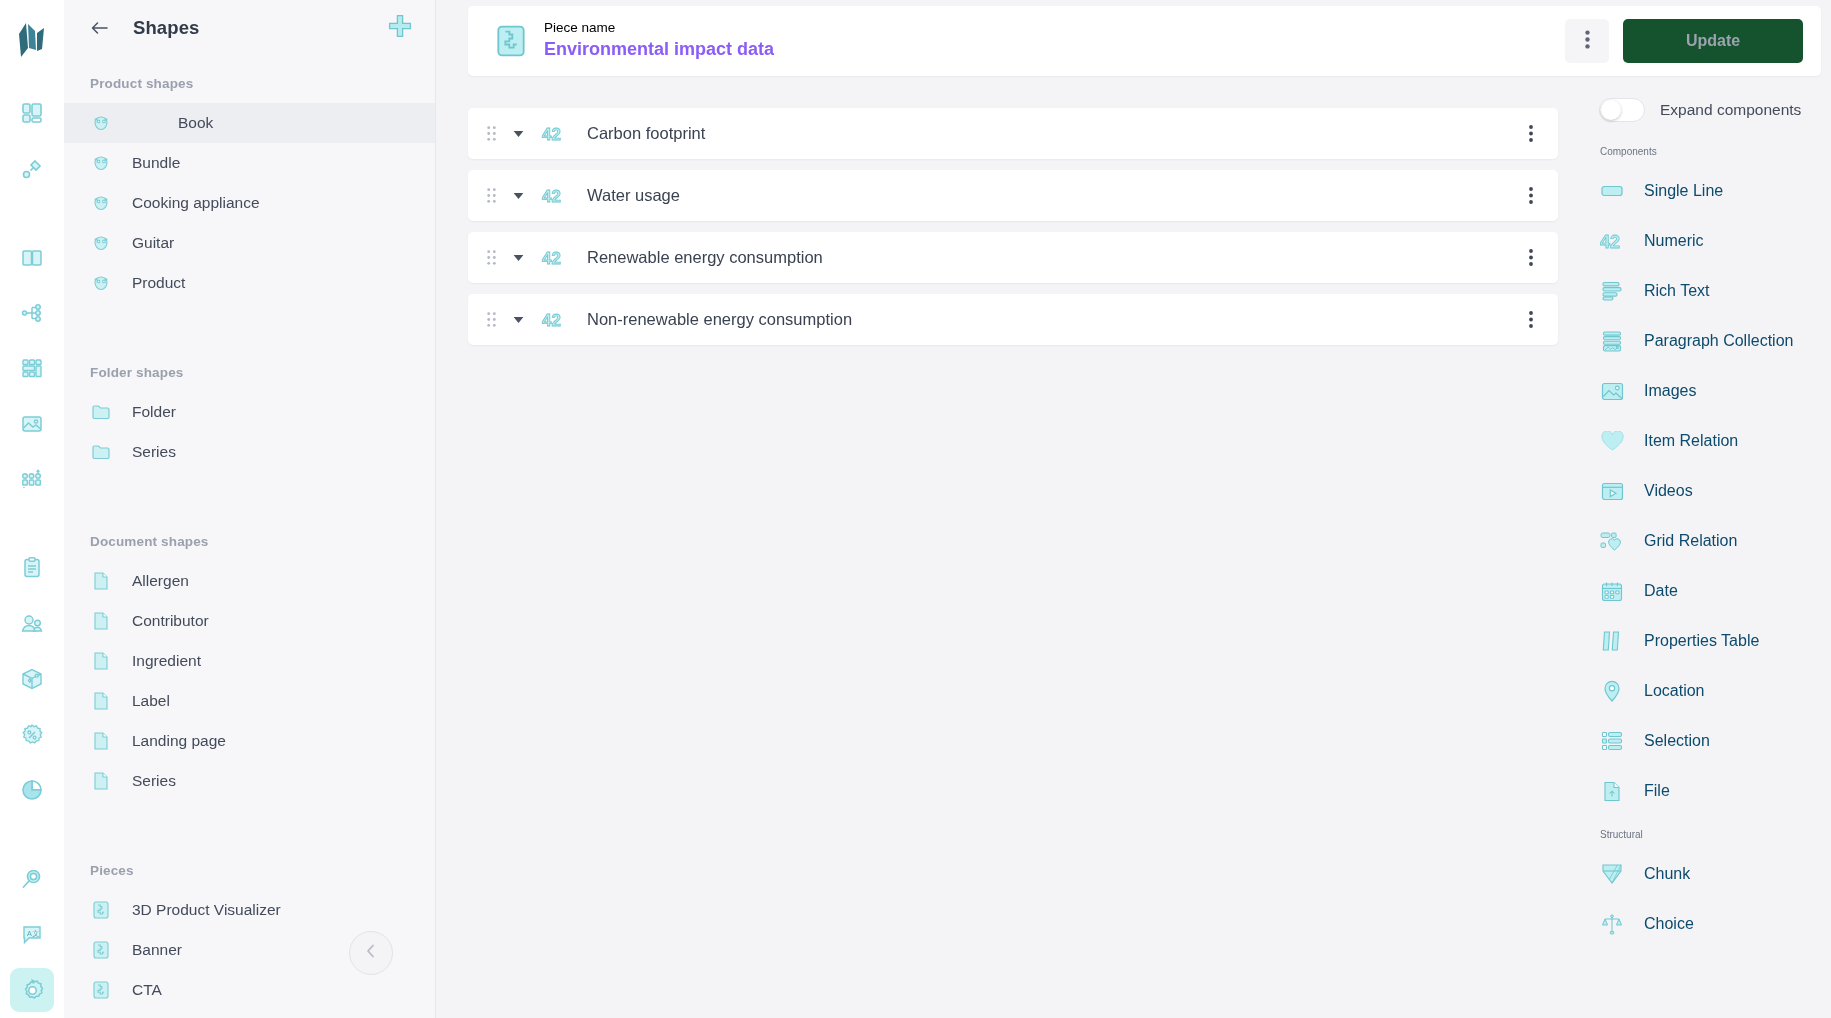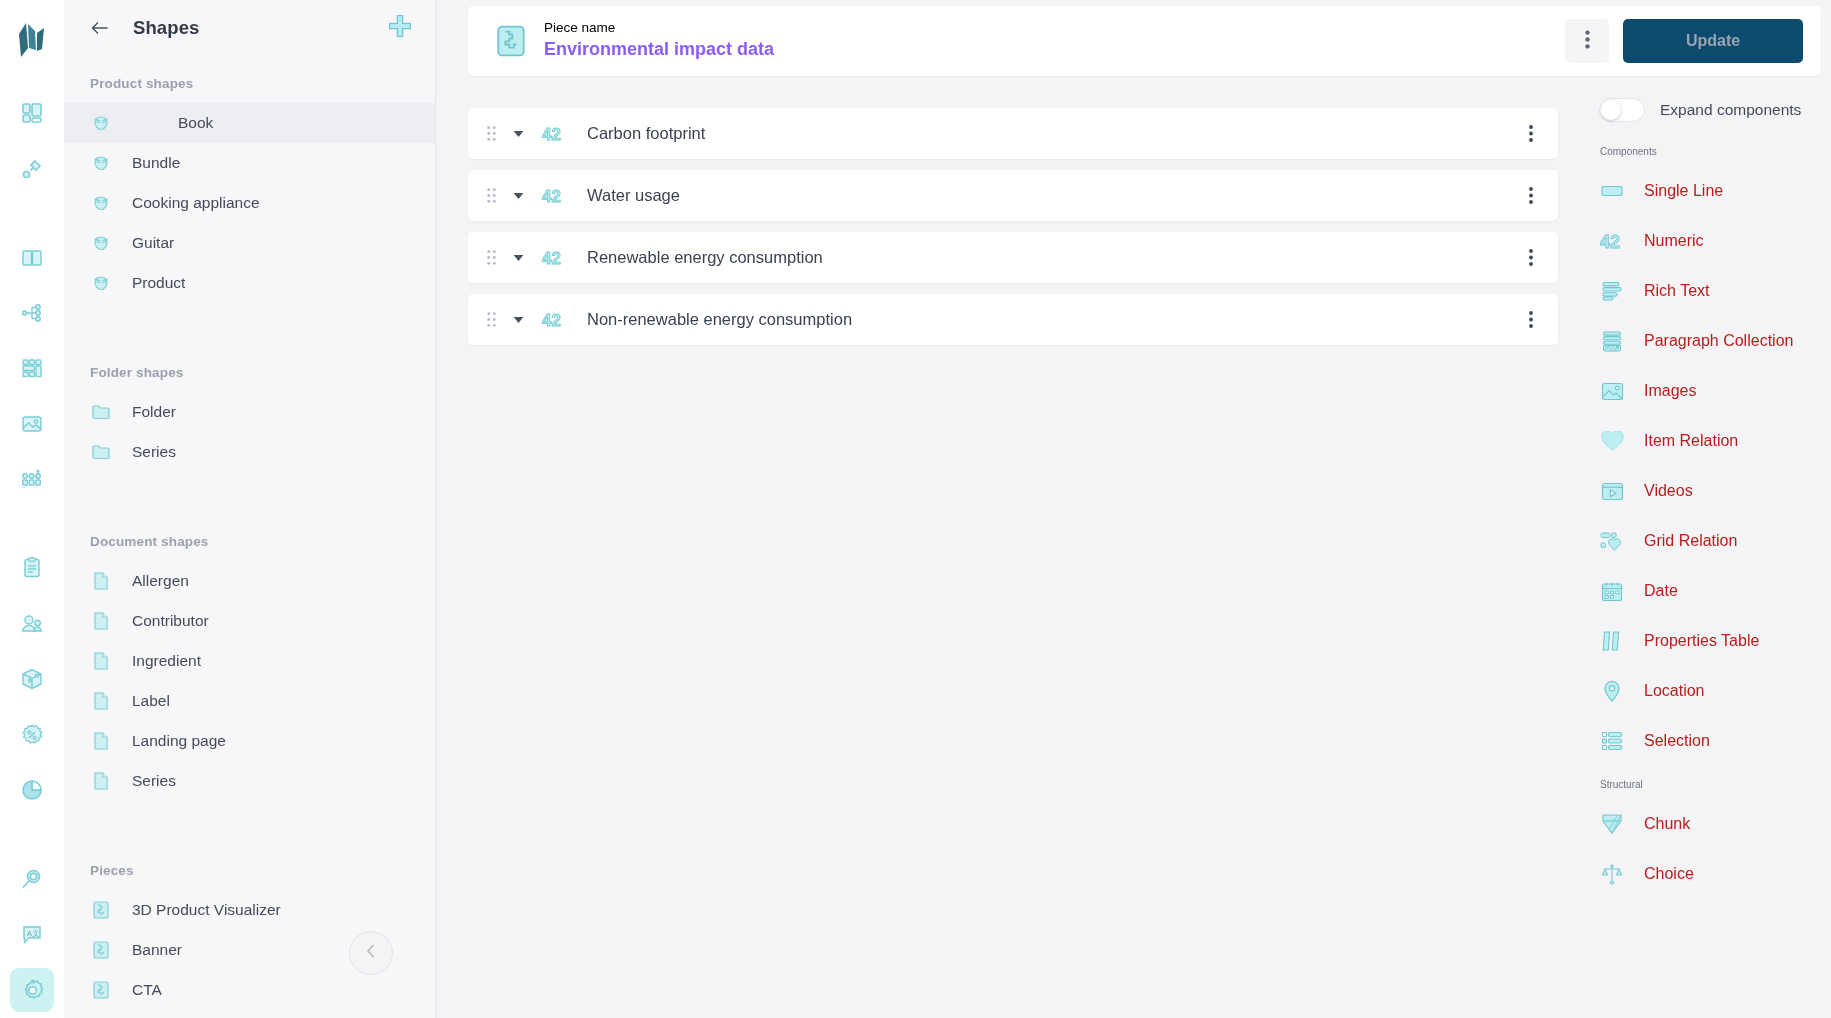--- a/index.html
+++ b/index.html
@@ -94,21 +94,21 @@
   .piece-text { margin-left: 16px; }
   .piece-label { font-size: 13.5px; color: #000000; line-height: 1.25; }
   .piece-name { font-size: 18px; font-weight: bold; color: #8b5cf6; line-height: 1.3; margin-top: 1px; }
   .topbar-actions { margin-left: auto; display: flex; align-items: center; gap: 14px; }
   .kebab-btn {
     width: 44px; height: 44px; border-radius: 5px; background: #f5f5f7;
     display: flex; align-items: center; justify-content: center; cursor: pointer;
   }
   .update-btn {
     width: 180px; height: 44px; border-radius: 5px;
-    background: #0c4a6e; color: #9ba3b0;
+    background: #14532d; color: #9ba3b0;
     border: none; font-size: 16px; font-weight: bold;
     font-family: "Liberation Sans", sans-serif;
     cursor: pointer;
   }
 
   .body-area { flex: 1; display: flex; min-height: 0; }
   .canvas { flex: 1; padding: 32px 0 0 32px; min-width: 0; }
   .piece-col-label { font-size: 14.5px; color: #6c7483; margin-bottom: 13px; }
   .field-list { display: flex; flex-direction: column; gap: 11px; max-width: 1090px; }
   .field-row {
@@ -139,21 +139,21 @@
     position: absolute; top: 1px; left: 1px; width: 20px; height: 20px;
     border-radius: 50%; background: #ffffff;
     box-shadow: 0 1px 3px rgba(40,44,60,.28);
   }
   .toggle-label { margin-left: 15px; font-size: 15.5px; color: #434b5b; white-space: nowrap; }
   .panel-head {
     font-size: 10px; color: #6c7483; padding-left: 15px; margin-bottom: 9px; font-weight: normal;
   }
   .comp-row {
     display: flex; align-items: center; height: 50px; padding-left: 15px;
-    cursor: pointer; font-size: 16px; color: #b91c1c;
+    cursor: pointer; font-size: 16px; color: #0c4a6e;
   }
   .comp-row .ico { width: 24px; height: 24px; display: flex; align-items: center; justify-content: center; flex: 0 0 24px; }
   .comp-row .lbl { margin-left: 20px; white-space: nowrap; }
   .panel-gap { height: 13px; }
 </style>
 </head>
 <body>
 
 <div id="app">
 
@@ -825,20 +825,30 @@
                 <rect x="7.5" y="1.5" width="13" height="4" rx="1.6"></rect>
                 <rect x="1.5" y="8" width="4" height="4" rx=".8"></rect>
                 <rect x="7.5" y="8" width="13" height="4" rx="1.6"></rect>
                 <rect x="1.5" y="14.5" width="4" height="4" rx=".8" fill="#ffffff"></rect>
                 <rect x="7.5" y="14.5" width="13" height="4" rx="1.6"></rect>
               </svg>
           </span>
           <span class="lbl">Selection</span>
         </div>
 
+        <div class="comp-row">
+          <span class="ico">
+            <svg width="18" height="21" viewBox="0 0 18 21" fill="#bdeff2" stroke="#6fc6cf" stroke-width="1.1">
+                <path d="M2 1.5 h9 l5 5 v13 h-14 z"></path>
+                <path d="M11 1.5 v5 h5" fill="#ffffff"></path>
+                <path d="M9 15.5 v-5 M6.6 12.6 L9 10.2 L11.4 12.6" fill="#ffffff" stroke-width="1.1"></path>
+              </svg>
+          </span>
+          <span class="lbl">File</span>
+        </div>
 
         <div class="panel-gap"></div>
         <div class="panel-head">Structural</div>
 
         <div class="comp-row">
           <span class="ico">
             <svg width="22" height="22" viewBox="0 0 22 22" fill="#bdeff2" stroke="#6fc6cf" stroke-width="1.1">
                 <path d="M2 2 h18 v6 l-9 12 L2 8 z"></path>
                 <path d="M2 8 h18" fill="none"></path>
                 <path d="M20 2 L11 20" fill="none" stroke-width=".8"></path>

